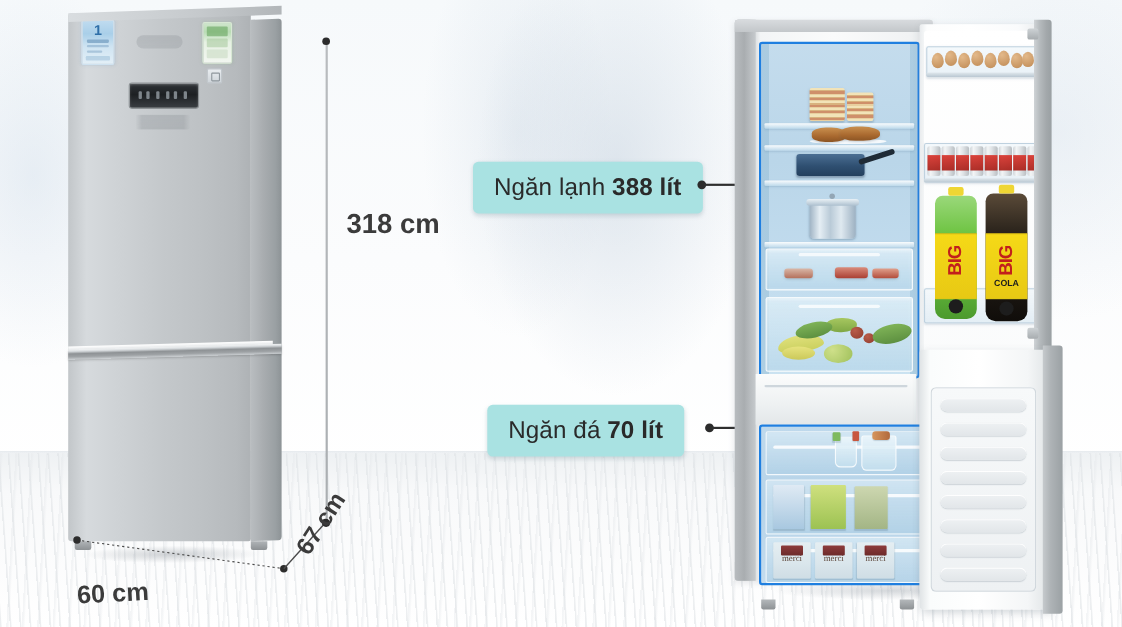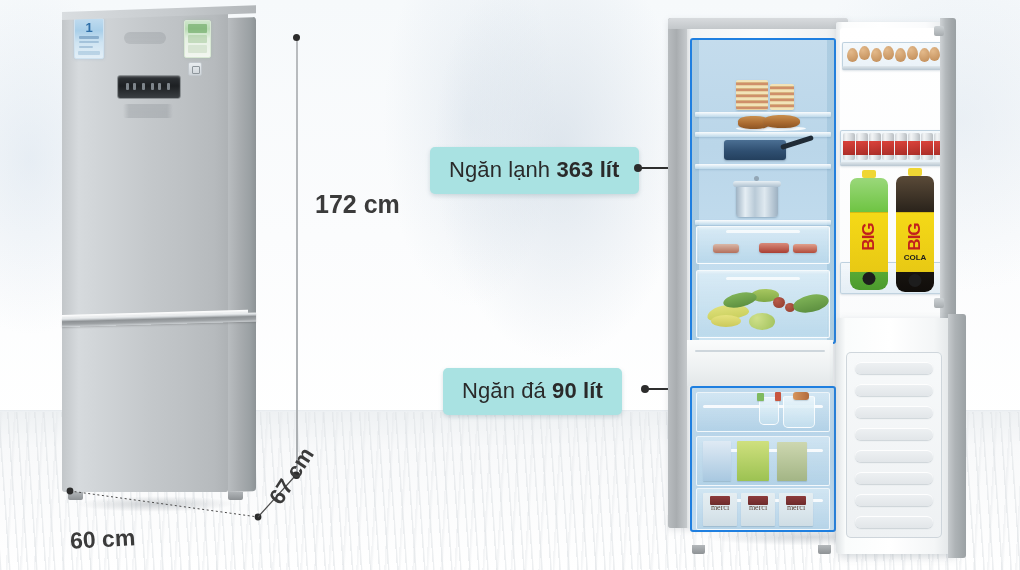--- a/index.html
+++ b/index.html
@@ -225,21 +225,21 @@
     background:linear-gradient(180deg,#7fb357,#5d9040);transform:rotate(-12deg);}
   .tomato{position:absolute;width:12px;height:11px;border-radius:50%;
     background:radial-gradient(circle at 35% 30%,#b95c4a,#8e3b2c);}
   .pepper{position:absolute;width:28px;height:13px;border-radius:50% 45% 50% 45%;
     background:linear-gradient(180deg,#a7c760,#7fa845);}
 
   
   .freezer{
     position:absolute;left:22px;top:368px;width:142px;height:142px;
     background:linear-gradient(180deg,#bfd9ec 0%,#b6d3e8 50%,#c3dcee 100%);
-    border:2px solid #1f7fe0;border-radius:3px;overflow:hidden;
+    border:2px solid #1f7fe0;border-radius:3px;overflow:hidden;padding-left:48px;
   }
   .fz-bin{position:absolute;left:4px;right:4px;
     background:linear-gradient(180deg,rgba(222,238,247,.62),rgba(172,206,228,.55));
     border:1px solid rgba(255,255,255,.75);border-radius:2px;}
   .fz-rail{position:absolute;left:6px;right:6px;height:3px;background:rgba(255,255,255,.85);border-radius:2px;}
   .merci{position:absolute;border-radius:1px;
     background:linear-gradient(180deg,#e5eef2 0%,#dae6ec 58%,#cfdde5 100%);
     box-shadow:0 1px 1px rgba(80,110,130,.25);
     font-family:"Liberation Serif",serif;color:#5a4438;font-size:8px;
     text-align:center;line-height:30px;}
@@ -368,44 +368,44 @@
     <div class="fc-gap"></div>
     <div class="fc-feet">
       <span style="left:0"></span>
         <span style="left:160px"></span>
     </div>
   </div>
 
   <div class="dim-line-v"></div>
   <div class="dot" style="left:293px;top:34px"></div>
   <div class="dot" style="left:293px;top:472px"></div>
-  <div class="dim-text" id="dim-h">172 cm</div>
+  <div class="dim-text" id="dim-h">318 cm</div>
 
   <svg class="abs" style="left:50px;top:460px;width:270px;height:90px;overflow:visible">
     <line x1="20" y1="31" x2="208" y2="57" stroke="#4a4a4a" stroke-width="1" stroke-dasharray="2,2.6"></line>
     <circle cx="20" cy="31" r="3.4" fill="#2c2c2c"></circle>
     <circle cx="208" cy="57" r="3.4" fill="#2c2c2c"></circle>
   </svg>
   <div class="dim-text" id="dim-w">60 cm</div>
 
   <svg class="abs" style="left:240px;top:455px;width:100px;height:90px;overflow:visible">
     <line x1="18" y1="62" x2="56" y2="20" stroke="#4a4a4a" stroke-width="1.2"></line>
     <circle cx="56" cy="20" r="3.4" fill="#2c2c2c"></circle>
   </svg>
   <div class="dim-text" id="dim-d">67 cm</div>
 
   <div class="callout" style="left:430px;top:147px">
-    <span>Ngăn lạnh </span><b>363 lít</b>
+    <span>Ngăn lạnh </span><b>388 lít</b>
   </div>
   <div class="dot-sm" style="left:634px;top:164px"></div>
   <div class="leader" style="left:640px;top:167px;width:68px"></div>
   <div class="dot-lg" style="left:703px;top:160px"></div>
 
   <div class="callout" style="left:443px;top:368px">
-    <span>Ngăn đá </span><b>90 lít</b>
+    <span>Ngăn đá </span><b>70 lít</b>
   </div>
   <div class="dot-sm" style="left:641px;top:385px"></div>
   <div class="leader" style="left: 647px; top: 388px; width: 65px;"></div>
   <div class="dot-lg" style="left:708px;top:381px"></div>
 
   <div id="fridge-open">
     <div class="fo-shadow"></div>
 
     <div class="fo-cab"></div>
     <div class="fo-leftpost"></div>

